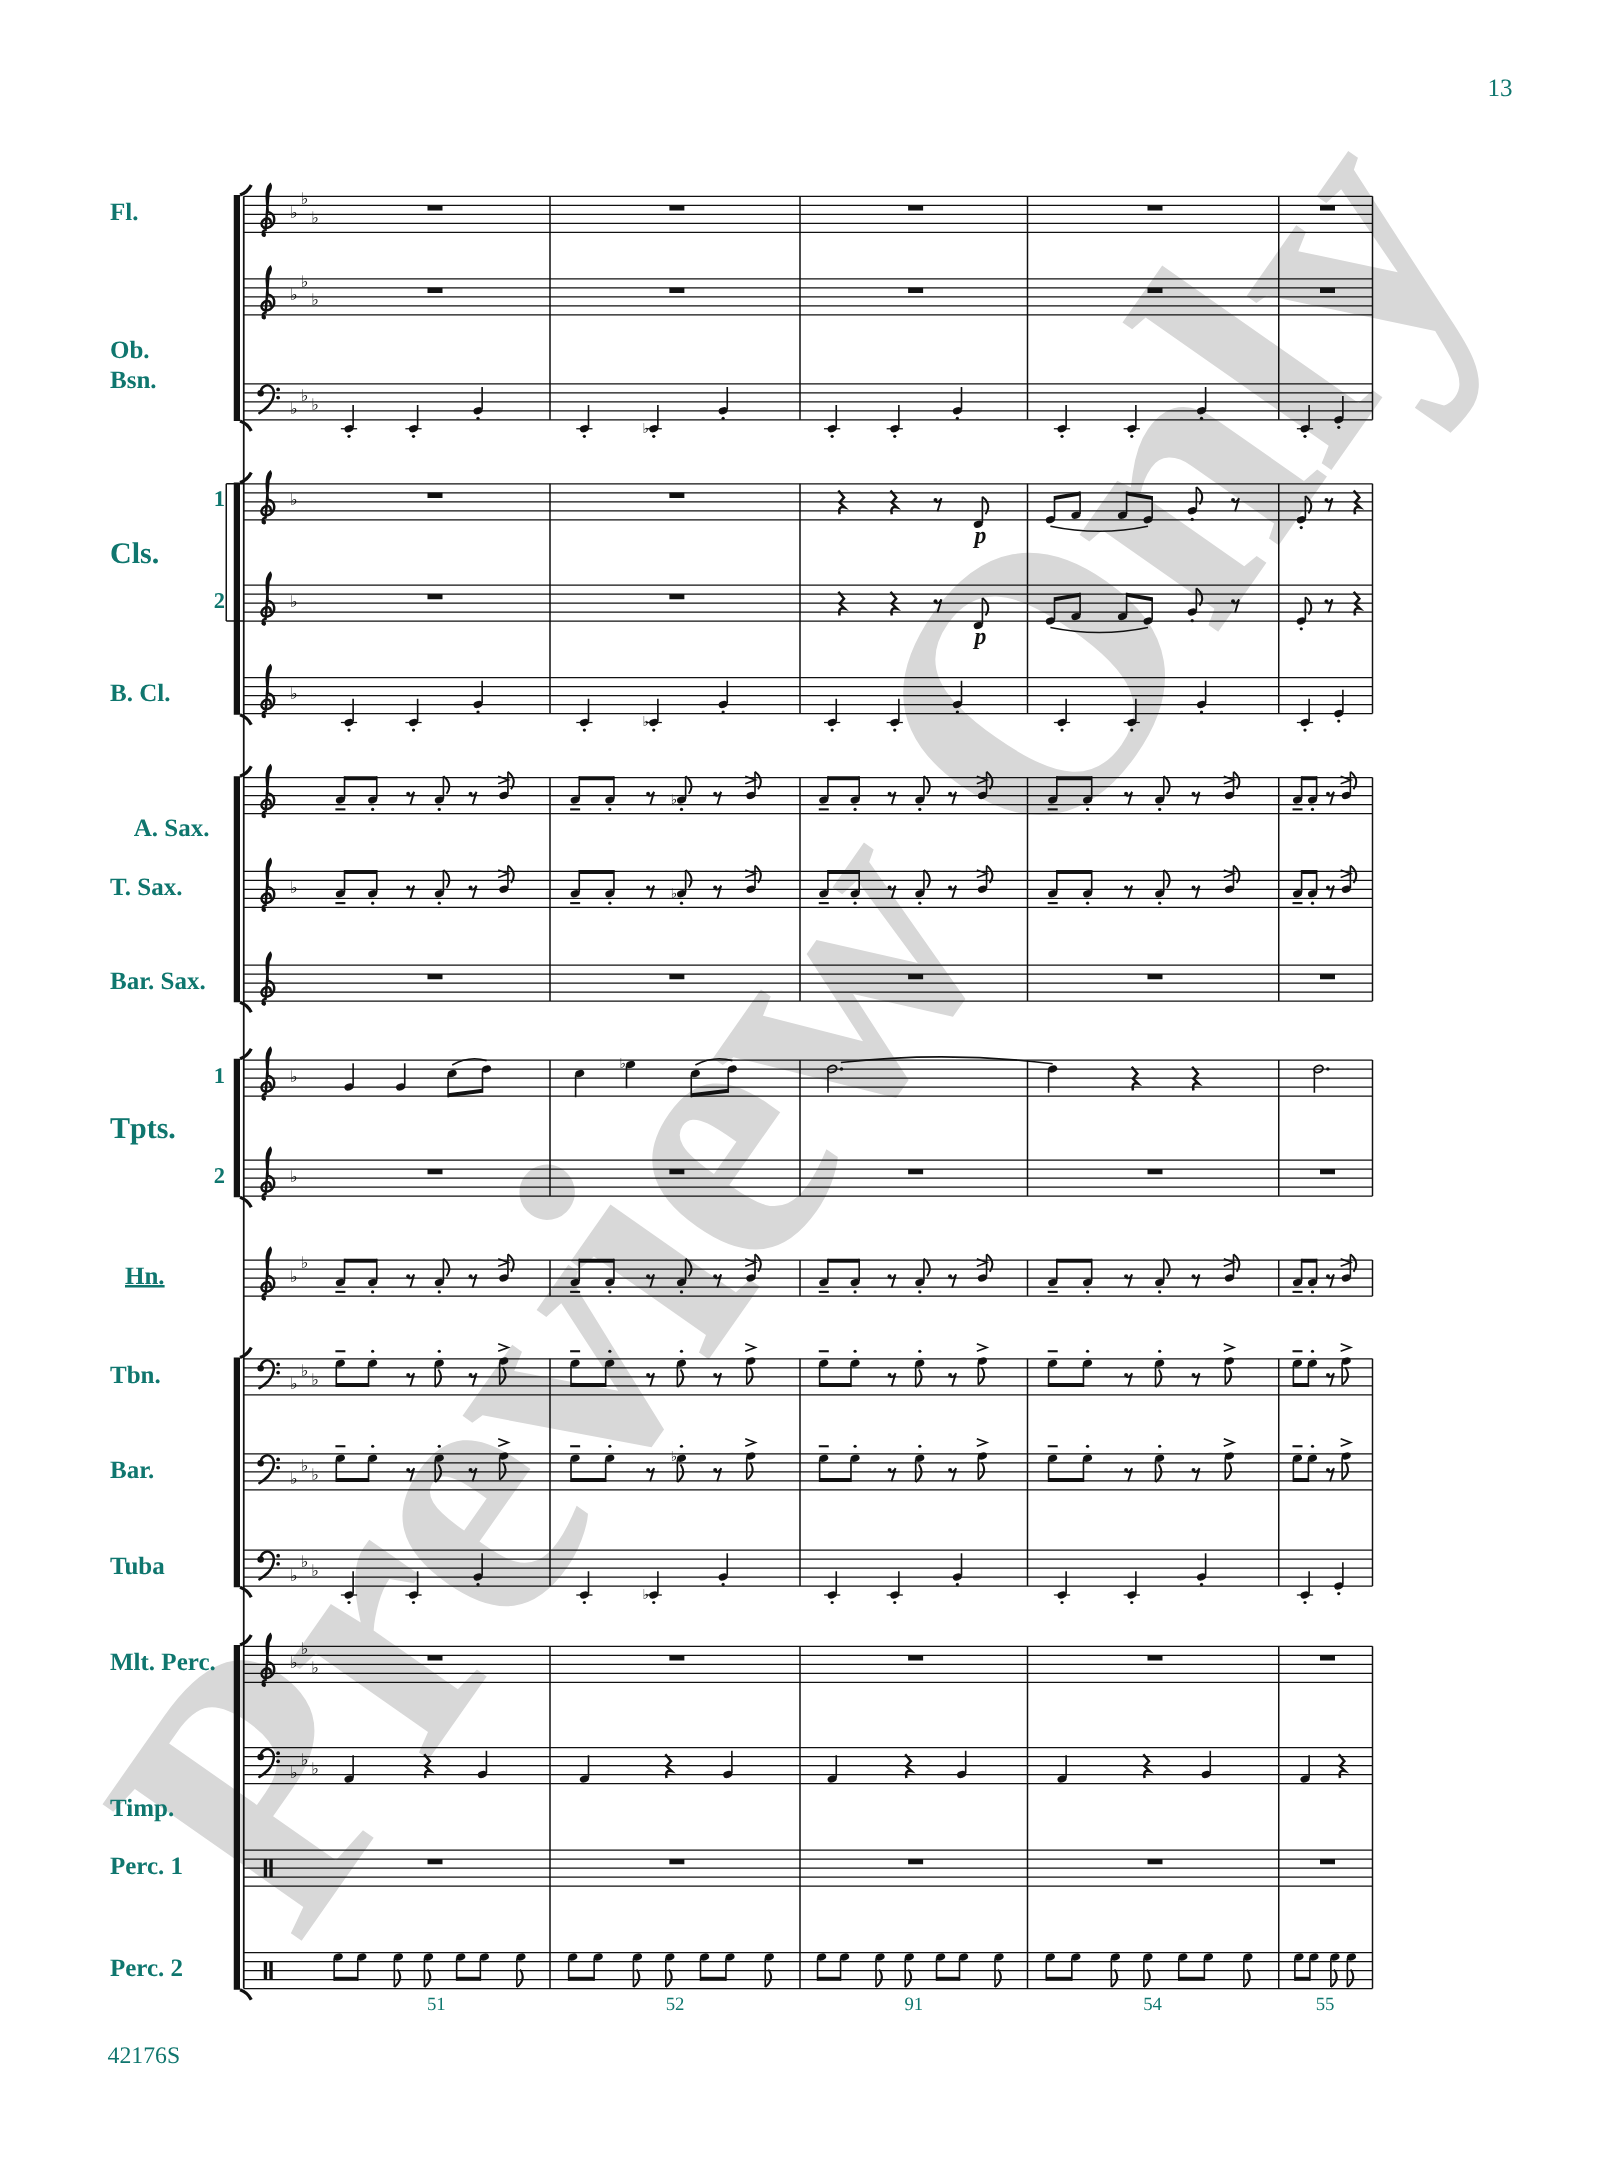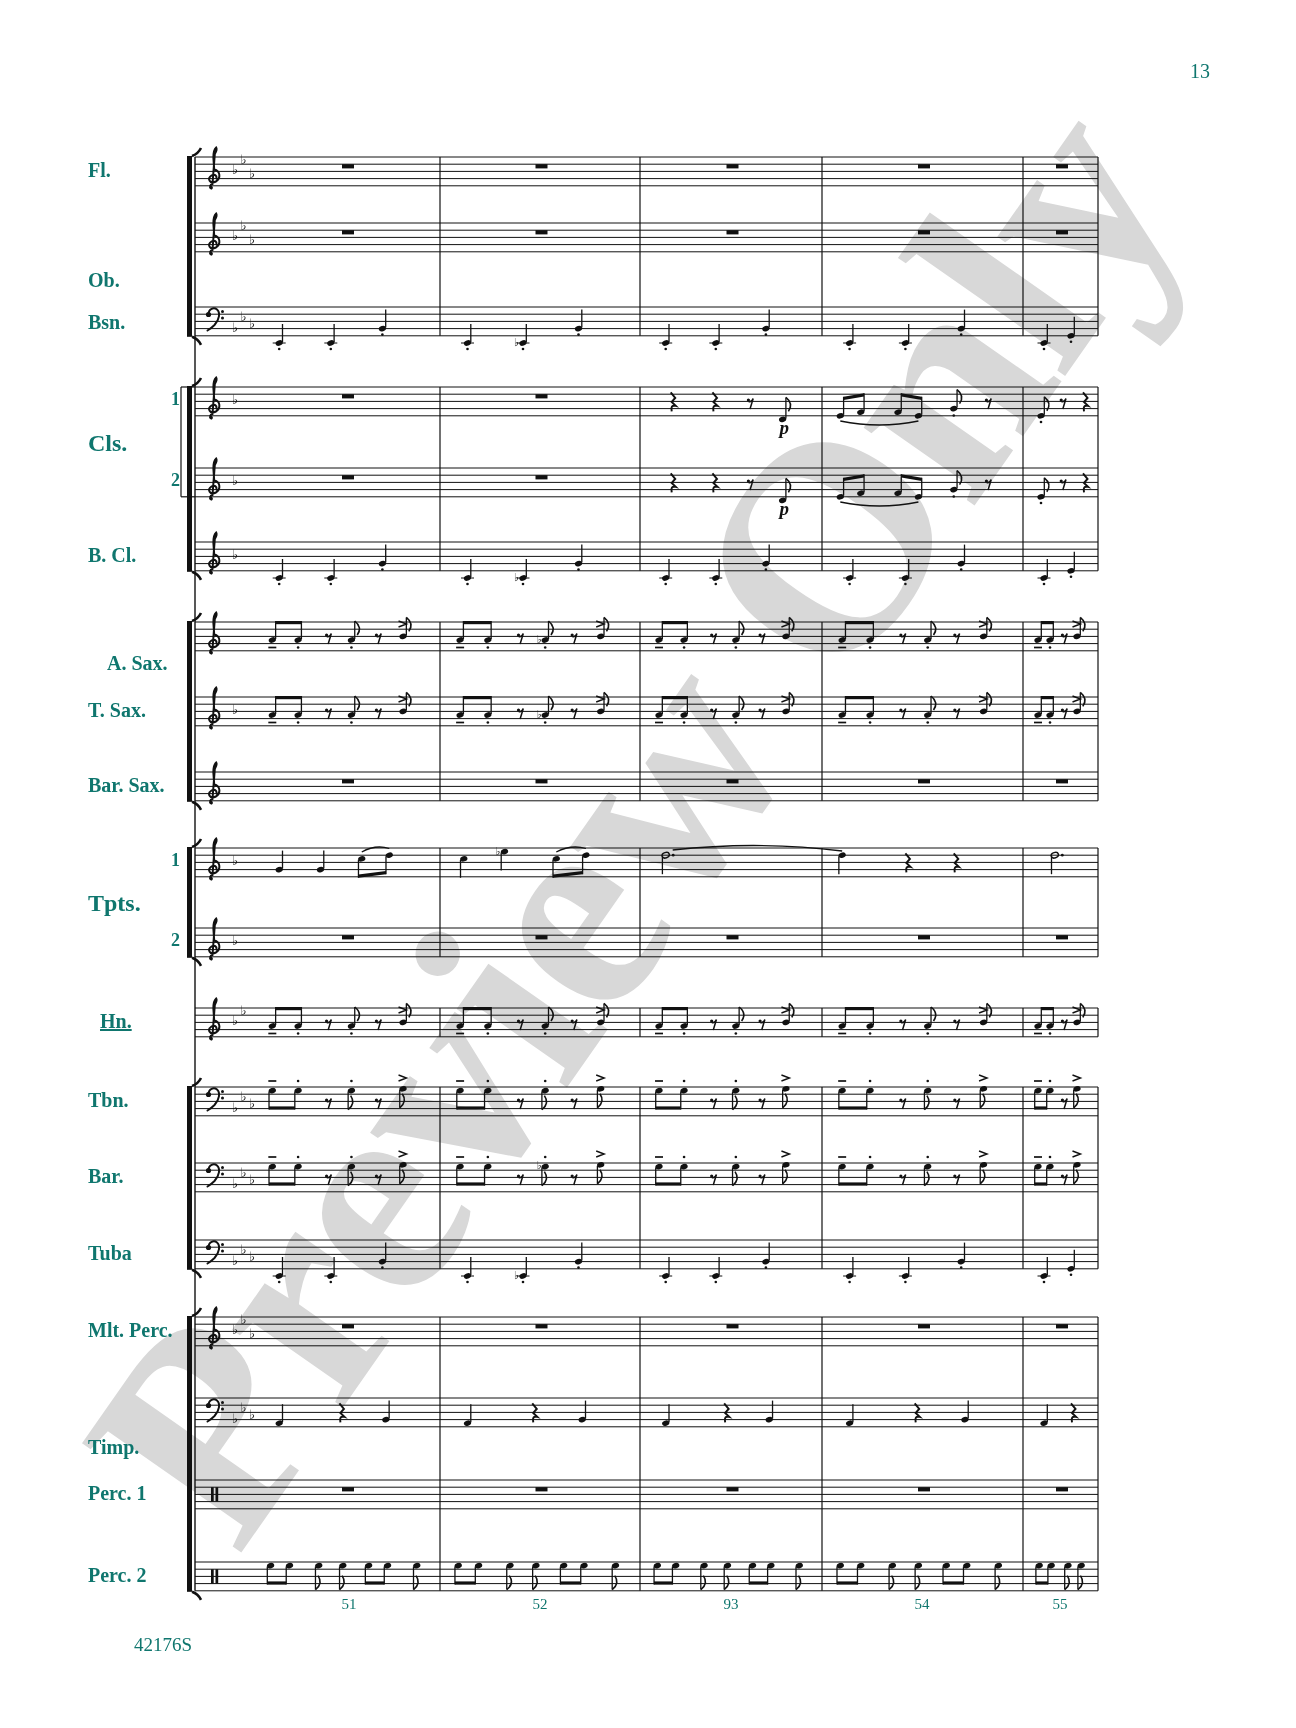--- a/index.html
+++ b/index.html
@@ -1094,42 +1094,42 @@
       <ellipse cx="1068" cy="1565.6" rx="3.7" ry="2.7" transform="rotate(-18 1068 1565.6)" fill="#111" stroke="#111" stroke-width="0"></ellipse>
       <line x1="1064.7" y1="1566.6" x2="1064.7" y2="1589.6" stroke="#111" stroke-width="1.3"></line>
       <path d="M1064.7 1589.6C1069.7 1585.6 1070.7 1580.6 1067.2 1575.6" stroke="#111" stroke-width="1.6" fill="none"></path>
       <ellipse cx="1081.2" cy="1565.6" rx="3.7" ry="2.7" transform="rotate(-18 1081.2 1565.6)" fill="#111" stroke="#111" stroke-width="0"></ellipse>
       <line x1="1077.9" y1="1566.6" x2="1077.9" y2="1589.6" stroke="#111" stroke-width="1.3"></line>
       <path d="M1077.9 1589.6C1082.9 1585.6 1083.9 1580.6 1080.4 1575.6" stroke="#111" stroke-width="1.6" fill="none"></path>
       <text x="779.6" y="434" font-size="19" font-style="italic" font-weight="bold" font-family="Liberation Serif, serif" fill="#111">p</text>
       <text x="779.6" y="515" font-size="19" font-style="italic" font-weight="bold" font-family="Liberation Serif, serif" fill="#111">p</text>
     </svg>
   <div class="txt pageno" style="right:86px;top:60px;">13</div>
-  <div class="txt catalog" style="left:86px;top:1634px;margin-left:48px;">42176S</div>
+  <div class="txt catalog" style="left:86px;top:1634px;">42176S</div>
   <div id="labels">
       <div class="txt ilabel" style="left: 88px; top: 159.4px;">Fl.</div>
       <div class="txt ilabel" style="left: 88px; top: 225.4px; margin-top: 44px;">Ob.</div>
-      <div class="txt ilabel" style="left: 88px; top: 311px;">Bsn.</div>
+      <div class="txt ilabel" style="left: 88px; top: 293px;">Bsn.</div>
       <div class="txt inum" style="left: 140px; top: 389.4px;">1</div>
       <div class="txt inum" style="left: 140px; top: 470.4px;">2</div>
       <div class="txt ilabel" style="left: 88px; top: 544.4px;">B. Cl.</div>
       <div class="txt ilabel" style="left: 88px; top: 652px; margin-left: 19px;">A. Sax.</div>
       <div class="txt ilabel" style="left: 88px; top: 699.4px;">T. Sax.</div>
       <div class="txt ilabel" style="left: 88px; top: 774.4px;">Bar. Sax.</div>
       <div class="txt inum" style="left: 140px; top: 850.4px;">1</div>
       <div class="txt inum" style="left: 140px; top: 930.4px;">2</div>
       <div class="txt ilabel" style="left: 100px; top: 1010.4px; text-decoration: underline;">Hn.</div>
       <div class="txt ilabel" style="left: 88px; top: 1089.4px;">Tbn.</div>
       <div class="txt ilabel" style="left: 88px; top: 1165.4px;">Bar.</div>
       <div class="txt ilabel" style="left: 88px; top: 1242.4px;">Tuba</div>
       <div class="txt ilabel" style="left: 88px; top: 1319.4px;">Mlt. Perc.</div>
       <div class="txt ilabel" style="left: 88px; top: 1400.4px; margin-top: 36px;">Timp.</div>
       <div class="txt ilabel" style="left: 88px; top: 1482.4px;">Perc. 1</div>
       <div class="txt ilabel" style="left: 88px; top: 1564.4px;">Perc. 2</div>
       <div class="txt glabel" style="left: 88px; top: 429.9px;">Cls.</div>
       <div class="txt glabel" style="left: 88px; top: 890.4px;">Tpts.</div>
       <div class="txt mnum" style="left: 349px; top: 1596px;">51</div>
       <div class="txt mnum" style="left: 540px; top: 1596px;">52</div>
-      <div class="txt mnum" style="left: 731px; top: 1596px;">93</div>
+      <div class="txt mnum" style="left: 731px; top: 1596px;">91</div>
       <div class="txt mnum" style="left: 922px; top: 1596px;">54</div>
       <div class="txt mnum" style="left: 1060px; top: 1596px;">55</div>
     </div>
 </div>
 
 </body></html>

